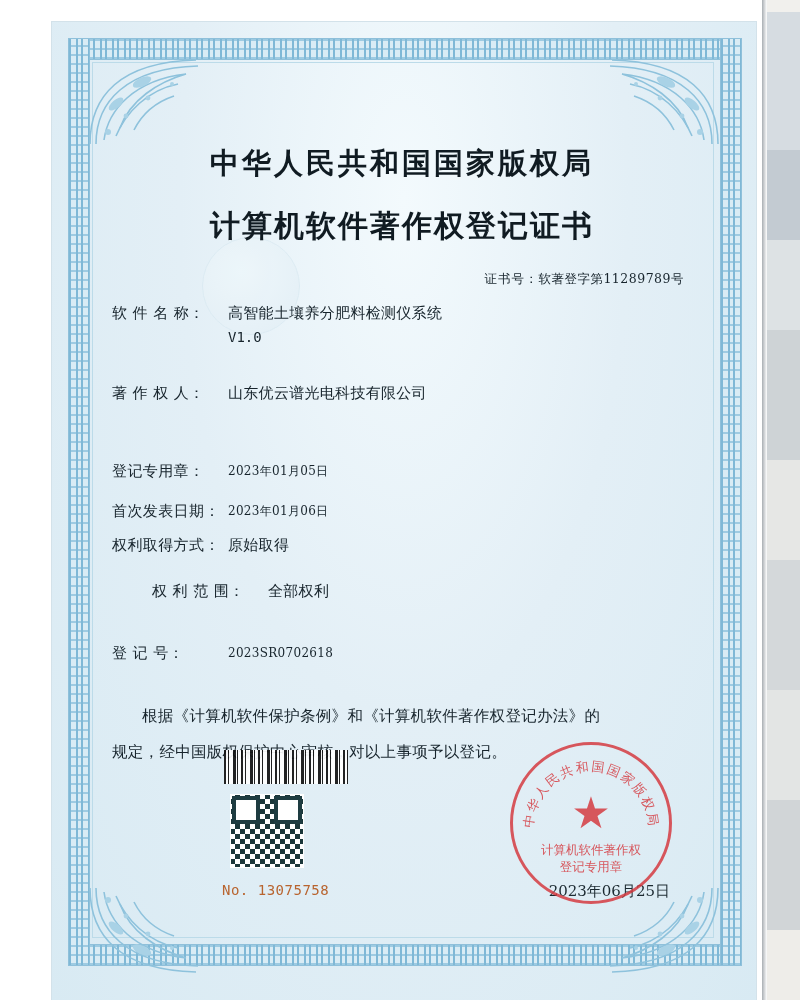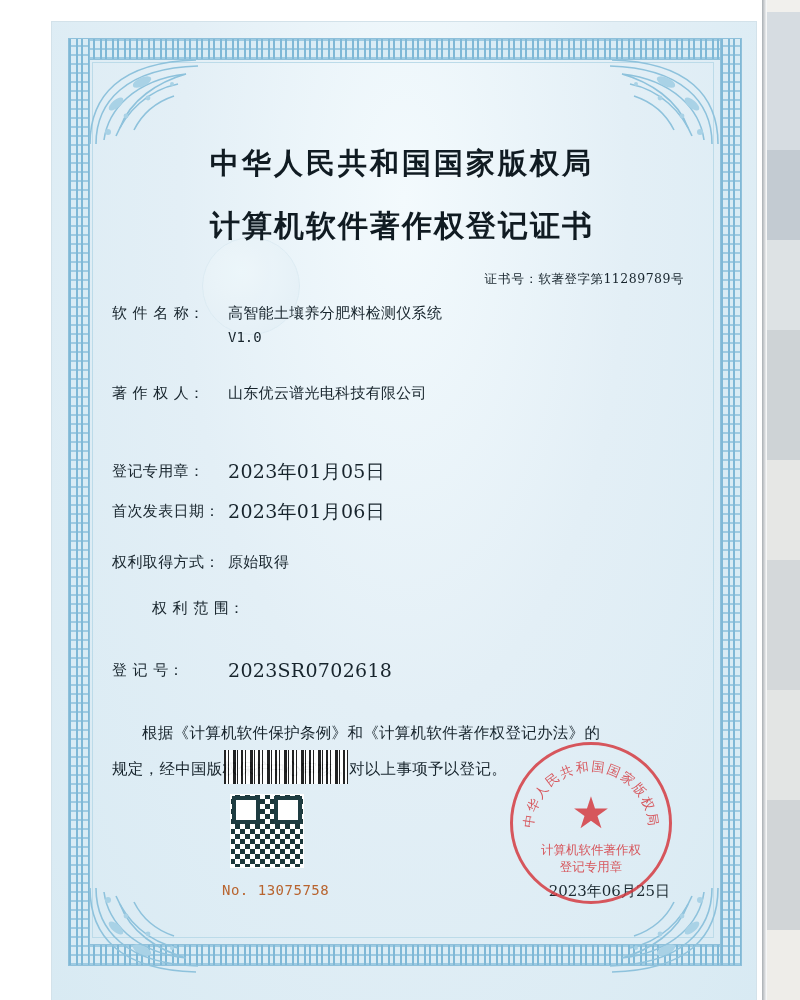--- a/index.html
+++ b/index.html
@@ -175,27 +175,27 @@
     font-family: "DejaVu Serif", serif;
     letter-spacing: .3px;
   }
   .field .value .line2 {
     display: block;
     font-family: "DejaVu Sans Mono", monospace;
     font-size: 14px;
     letter-spacing: 0;
     margin-top: 2px;
   }
-  .mono { font-family: "DejaVu Sans Mono", monospace; letter-spacing: 0; font-size: 19px; }
+  .mono { font-family: "DejaVu Sans Mono", monospace; letter-spacing: 0; font-size: 12px; }
 
   #field-name   { margin-top: 14px; }
   #field-owner  { margin-top: 34px; }
   #field-dev    { margin-top: 56px; }
   #field-pub    { margin-top: 18px; }
-  #field-acq    { margin-top: 29px; }
+  #field-acq    { margin-top: 12px; }
   #field-scope  { margin-top: 24px; margin-left: 40px; }
   #field-reg    { margin-top: 40px; }
 
   .statement {
     margin-top: 34px;
     font-size: 15.5px;
     line-height: 36px;
     font-family: "DejaVu Serif", serif;
     letter-spacing: .3px;
   }
@@ -431,20 +431,21 @@
         <div class="value mono">2023年01月06日</div>
       </div>
 
       <div class="field" id="field-acq">
         <div class="label">权利取得方式：</div>
         <div class="value">原始取得</div>
       </div>
 
       <div class="field" id="field-scope">
         <div class="label">权 利 范 围：</div>
+        <div class="value">全部权利</div>
       </div>
 
       <div class="field" id="field-reg">
         <div class="label">登 记 号：</div>
         <div class="value mono">2023SR0702618</div>
       </div>
 
       <div class="statement">
         <span class="p1">根据《计算机软件保护条例》和《计算机软件著作权登记办法》的</span>
         <span class="p2">规定，经中国版权保护中心审核，对以上事项予以登记。</span>

